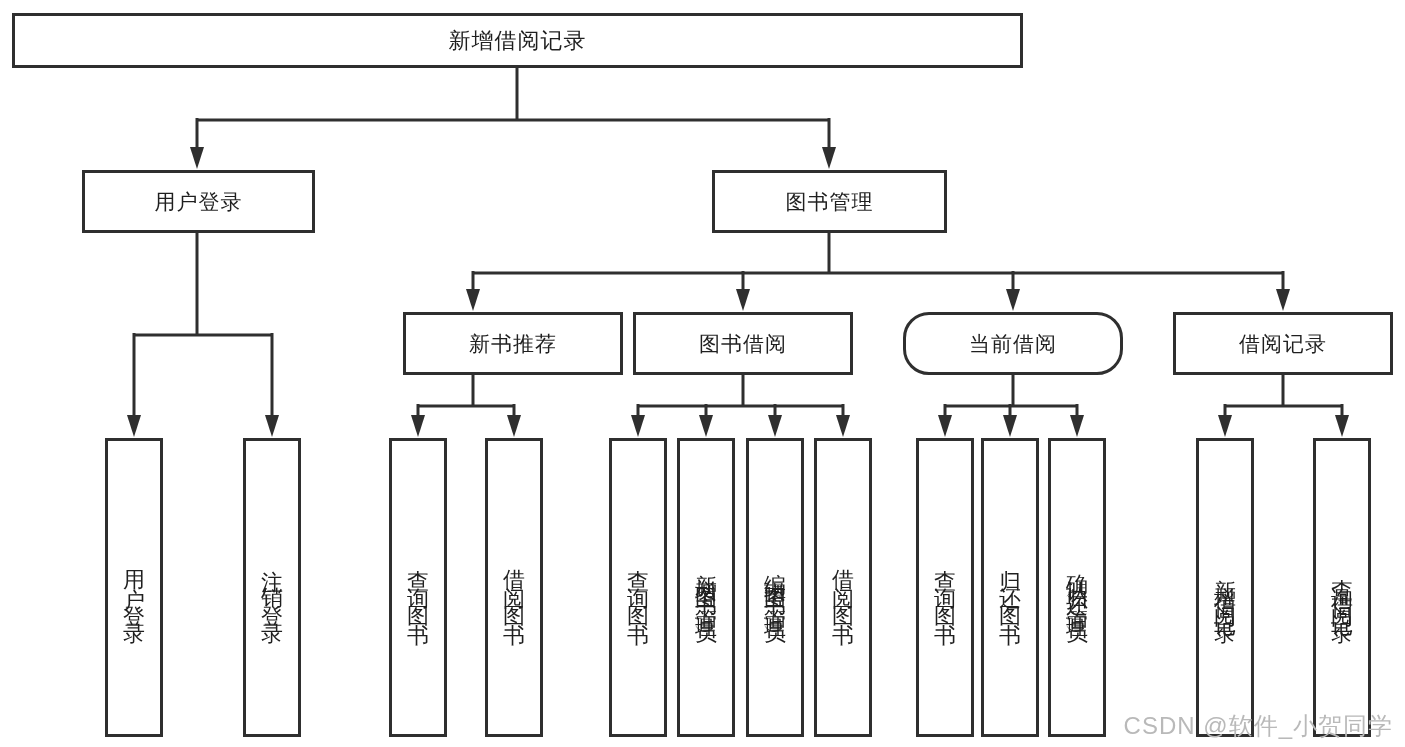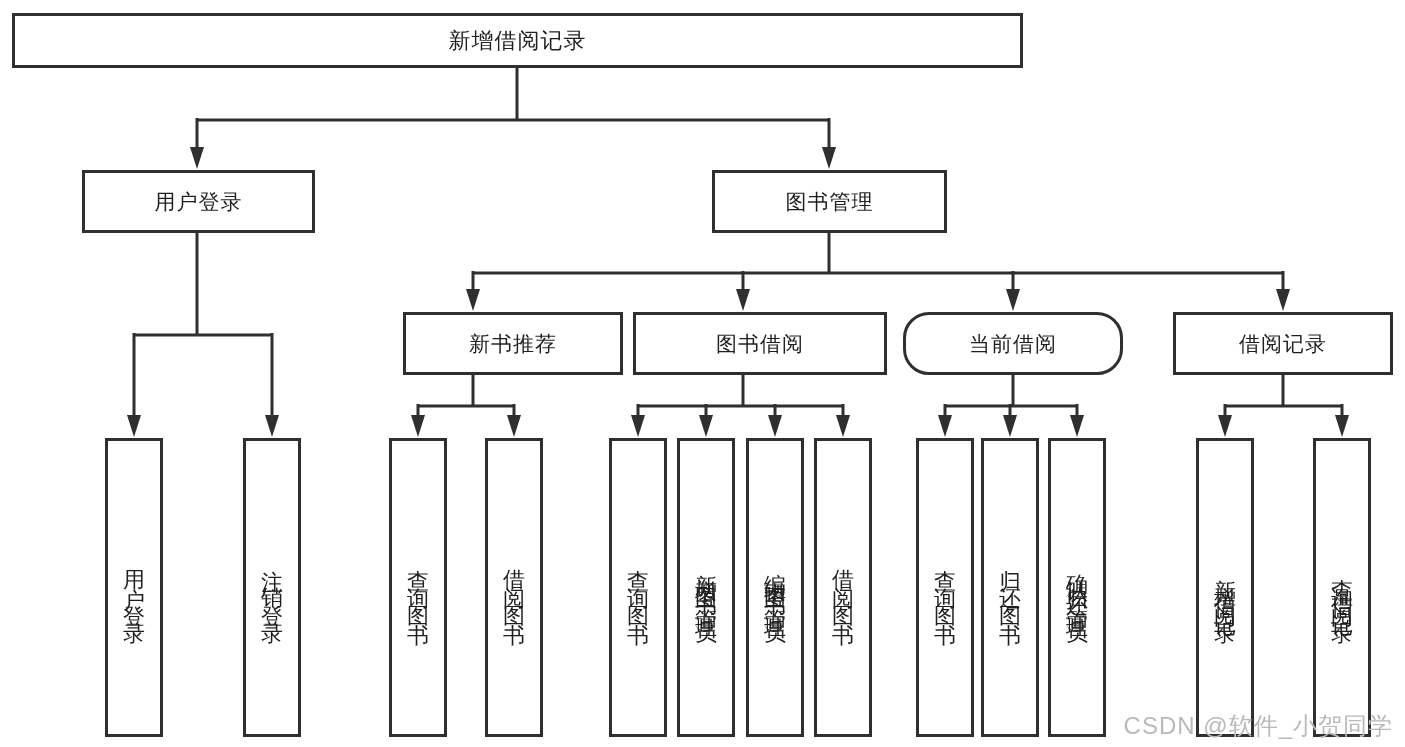--- a/index.html
+++ b/index.html
@@ -129,21 +129,21 @@
       <polygon points="1342,437 1335,415 1349,415"></polygon>
     </g>
   </svg>
 
   <div class="node title" style="left:12px;top:13px;width:1011px;height:55px;">新增借阅记录</div>
 
   <div class="node" style="left:82px;top:170px;width:233px;height:63px;">用户登录</div>
   <div class="node" style="left:712px;top:170px;width:235px;height:63px;">图书管理</div>
 
   <div class="node" style="left:363px;top:312px;width:220px;height:63px;margin-left:40px;">新书推荐</div>
-  <div class="node" style="left:633px;top:312px;width:254px;height:63px;">图书借阅</div>
+  <div class="node" style="left:633px;top:312px;width:220px;height:63px;">图书借阅</div>
   <div class="node" style="left:903px;top:312px;width:220px;height:63px;border-radius:26px;">当前借阅</div>
   <div class="node" style="left:1173px;top:312px;width:220px;height:63px;">借阅记录</div>
 
   <div class="leaf ls-wide" style="left:105px;top:438px;width:58px;height:299px;">
     <span>用户登录</span>
   </div>
   <div class="leaf ls-wide" style="left:243px;top:438px;width:58px;height:299px;">
     <span>注销登录</span>
   </div>
 

